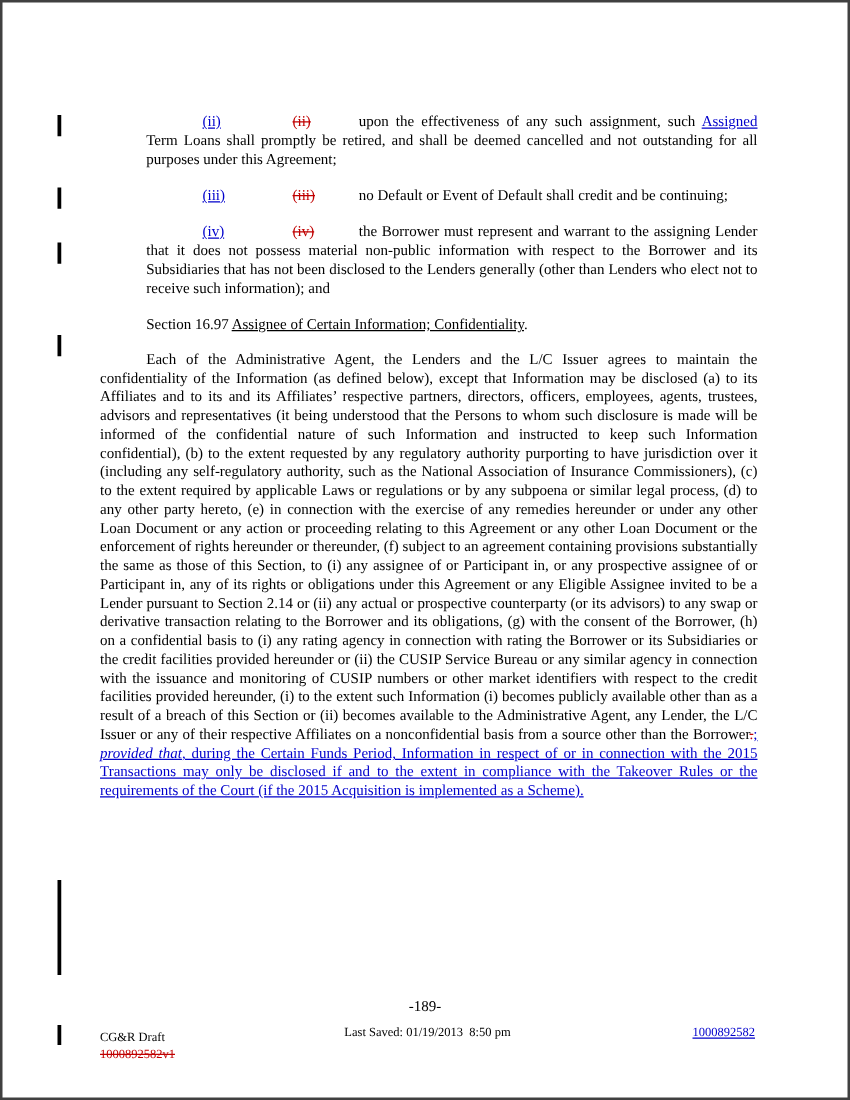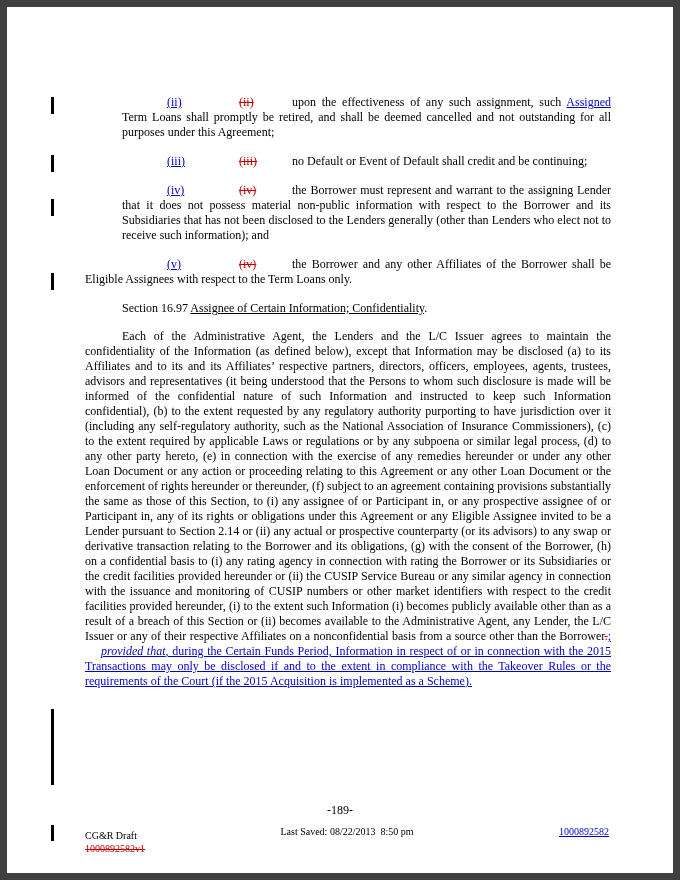--- a/index.html
+++ b/index.html
@@ -4,21 +4,21 @@
 <style>
   * { margin: 0; padding: 0; box-sizing: border-box; }
   html, body { background: #ffffff; }
   body { font-family: "Liberation Serif", serif; }
 
   .page {
     position: relative;
     width: 680px;
     height: 880px;
     background: #ffffff;
-    border: 7px solid #404040;
+    border: 2px solid #404040;
     overflow: hidden;
     color: #000000;
     font-size: 12px;
     line-height: 15px;
   }
 
   .content {
     position: absolute;
     top: 88px;
     left: 78px;
@@ -28,21 +28,21 @@
 
   .clause { margin-bottom: 14px; }
   .clause-ind { margin-left: 37px; }
 
   .t1a { display: inline-block; width: 117px; padding-left: 45px; }
   .t1b { display: inline-block; width: 154px; padding-left: 82px; }
   .t2  { display: inline-block; width: 53px; }
 
   .ins { color: #0000cc; text-decoration: underline; }
   .del { color: #c00000; text-decoration: line-through; }
-  .italic { font-style: italic; margin-left: 16px; }
+  .italic { font-style: italic; }
   .underline { text-decoration: underline; }
 
   .heading { margin-bottom: 13px; text-indent: 37px; }
   .para { text-indent: 37px; }
 
   .change-bar {
     position: absolute;
     left: 44px;
     width: 3px;
     background: #000000;
@@ -83,32 +83,31 @@
   <div class="change-bar" style="top:818px;height:16px"></div>
 
   <div class="content">
 
     <p class="clause clause-ind"><span class="t1a"><span class="ins">(ii)</span></span><span class="t2"><span class="del">(ii)</span></span><span>upon the effectiveness of any such assignment, such </span><span class="ins">Assigned</span><span> Term Loans shall promptly be retired, and shall be deemed cancelled and not outstanding for all purposes under this Agreement;</span></p>
 
     <p class="clause"><span class="t1b"><span class="ins">(iii)</span></span><span class="t2"><span class="del">(iii)</span></span><span>no Default or Event of Default shall credit and be continuing;</span></p>
 
     <p class="clause clause-ind"><span class="t1a"><span class="ins">(iv)</span></span><span class="t2"><span class="del">(iv)</span></span><span>the Borrower must represent and warrant to the assigning Lender that it does not possess material non-public information with respect to the Borrower and its Subsidiaries that has not been disclosed to the Lenders generally (other than Lenders who elect not to receive such information); and</span></p>
 
-    <p class="clause"><span class="t1b"><span class="ins">(v)</span></span><span class="t2"><span class="del">(iv)</span></span><span>the Borrower and any other Affiliates of the Borrower shall be Eligible Assignees with respect to the Term Loans only.</span></p>
 
     <p class="heading"><span>Section 16.97</span> <span class="underline">Assignee of Certain Information; Confidentiality</span><span>.</span></p>
 
     <p class="para"><span>Each of the Administrative Agent, the Lenders and the L/C Issuer agrees to maintain the confidentiality of the Information (as defined below), except that Information may be disclosed (a) to its Affiliates and to its and its Affiliates’ respective partners, directors, officers, employees, agents, trustees, advisors and representatives (it being understood that the Persons to whom such disclosure is made will be informed of the confidential nature of such Information and instructed to keep such Information confidential), (b) to the extent requested by any regulatory authority purporting to have jurisdiction over it (including any self-regulatory authority, such as the National Association of Insurance Commissioners), (c) to the extent required by applicable Laws or regulations or by any subpoena or similar legal process, (d) to any other party hereto, (e) in connection with the exercise of any remedies hereunder or under any other Loan Document or any action or proceeding relating to this Agreement or any other Loan Document or the enforcement of rights hereunder or thereunder, (f) subject to an agreement containing provisions substantially the same as those of this Section, to (i) any assignee of or Participant in, or any prospective assignee of or Participant in, any of its rights or obligations under this Agreement or any Eligible Assignee invited to be a Lender pursuant to Section 2.14 or (ii) any actual or prospective counterparty (or its advisors) to any swap or derivative transaction relating to the Borrower and its obligations, (g) with the consent of the Borrower, (h) on a confidential basis to (i) any rating agency in connection with rating the Borrower or its Subsidiaries or the credit facilities provided hereunder or (ii) the CUSIP Service Bureau or any similar agency in connection with the issuance and monitoring of CUSIP numbers or other market identifiers with respect to the credit facilities provided hereunder, (i) to the extent such Information (i) becomes publicly available other than as a result of a breach of this Section or (ii) becomes available to the Administrative Agent, any Lender, the L/C Issuer or any of their respective Affiliates on a nonconfidential basis from a source other than the Borrower</span><span class="del">.</span><span class="ins">; </span><span class="ins italic">provided that</span><span class="ins">, during the Certain Funds Period, Information in respect of or in connection with the 2015 Transactions may only be disclosed if and to the extent in compliance with the Takeover Rules or the requirements of the Court (if the 2015 Acquisition is implemented as a Scheme).</span></p>
 
   </div>
 
   <div class="page-number">-189-</div>
 
   <div class="footer">
     <div class="f-left">
       <div>CG&amp;R Draft</div>
       <div class="del">1000892582v1</div>
     </div>
-    <div class="f-center">Last Saved: 08/22/2013  8:50 pm</div>
+    <div class="f-center">Last Saved: 01/19/2013  8:50 pm</div>
     <div class="f-right ins">1000892582</div>
   </div>
 
 </div>
 
 </body></html>

